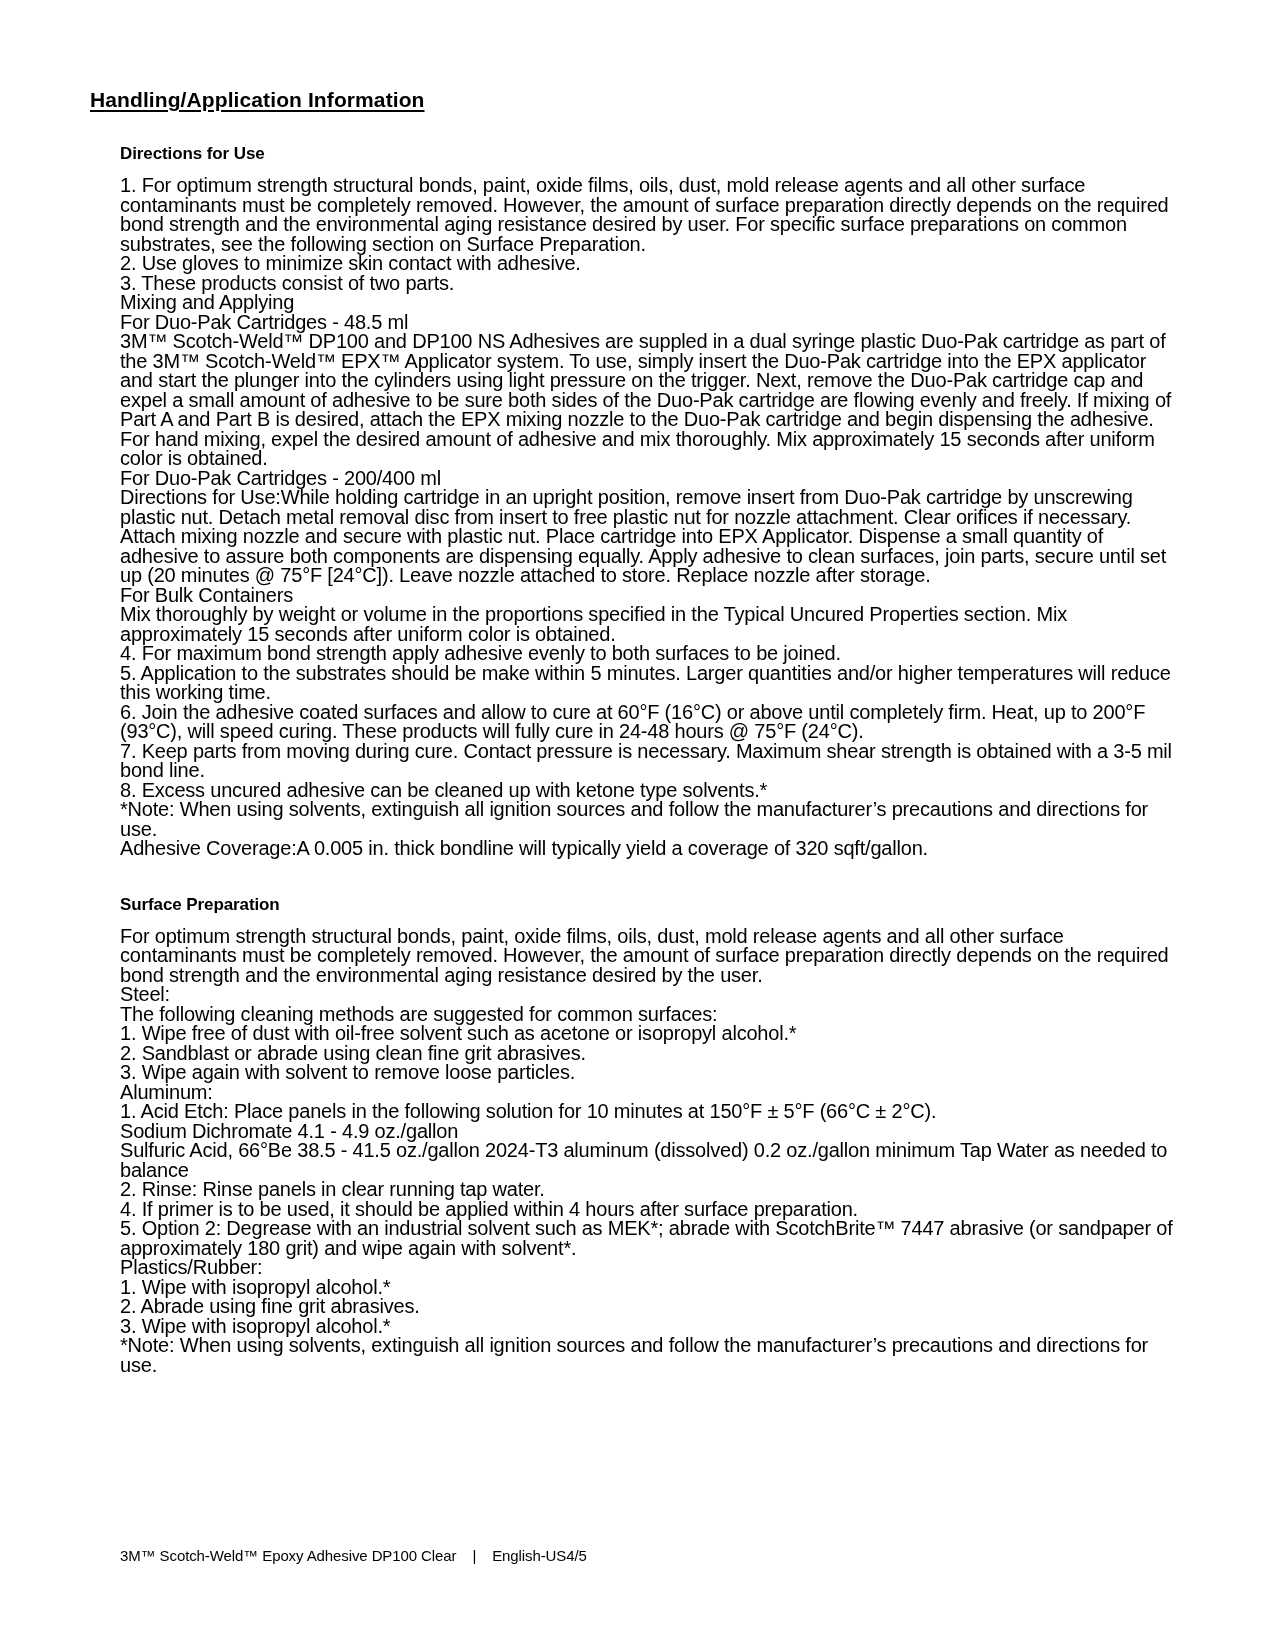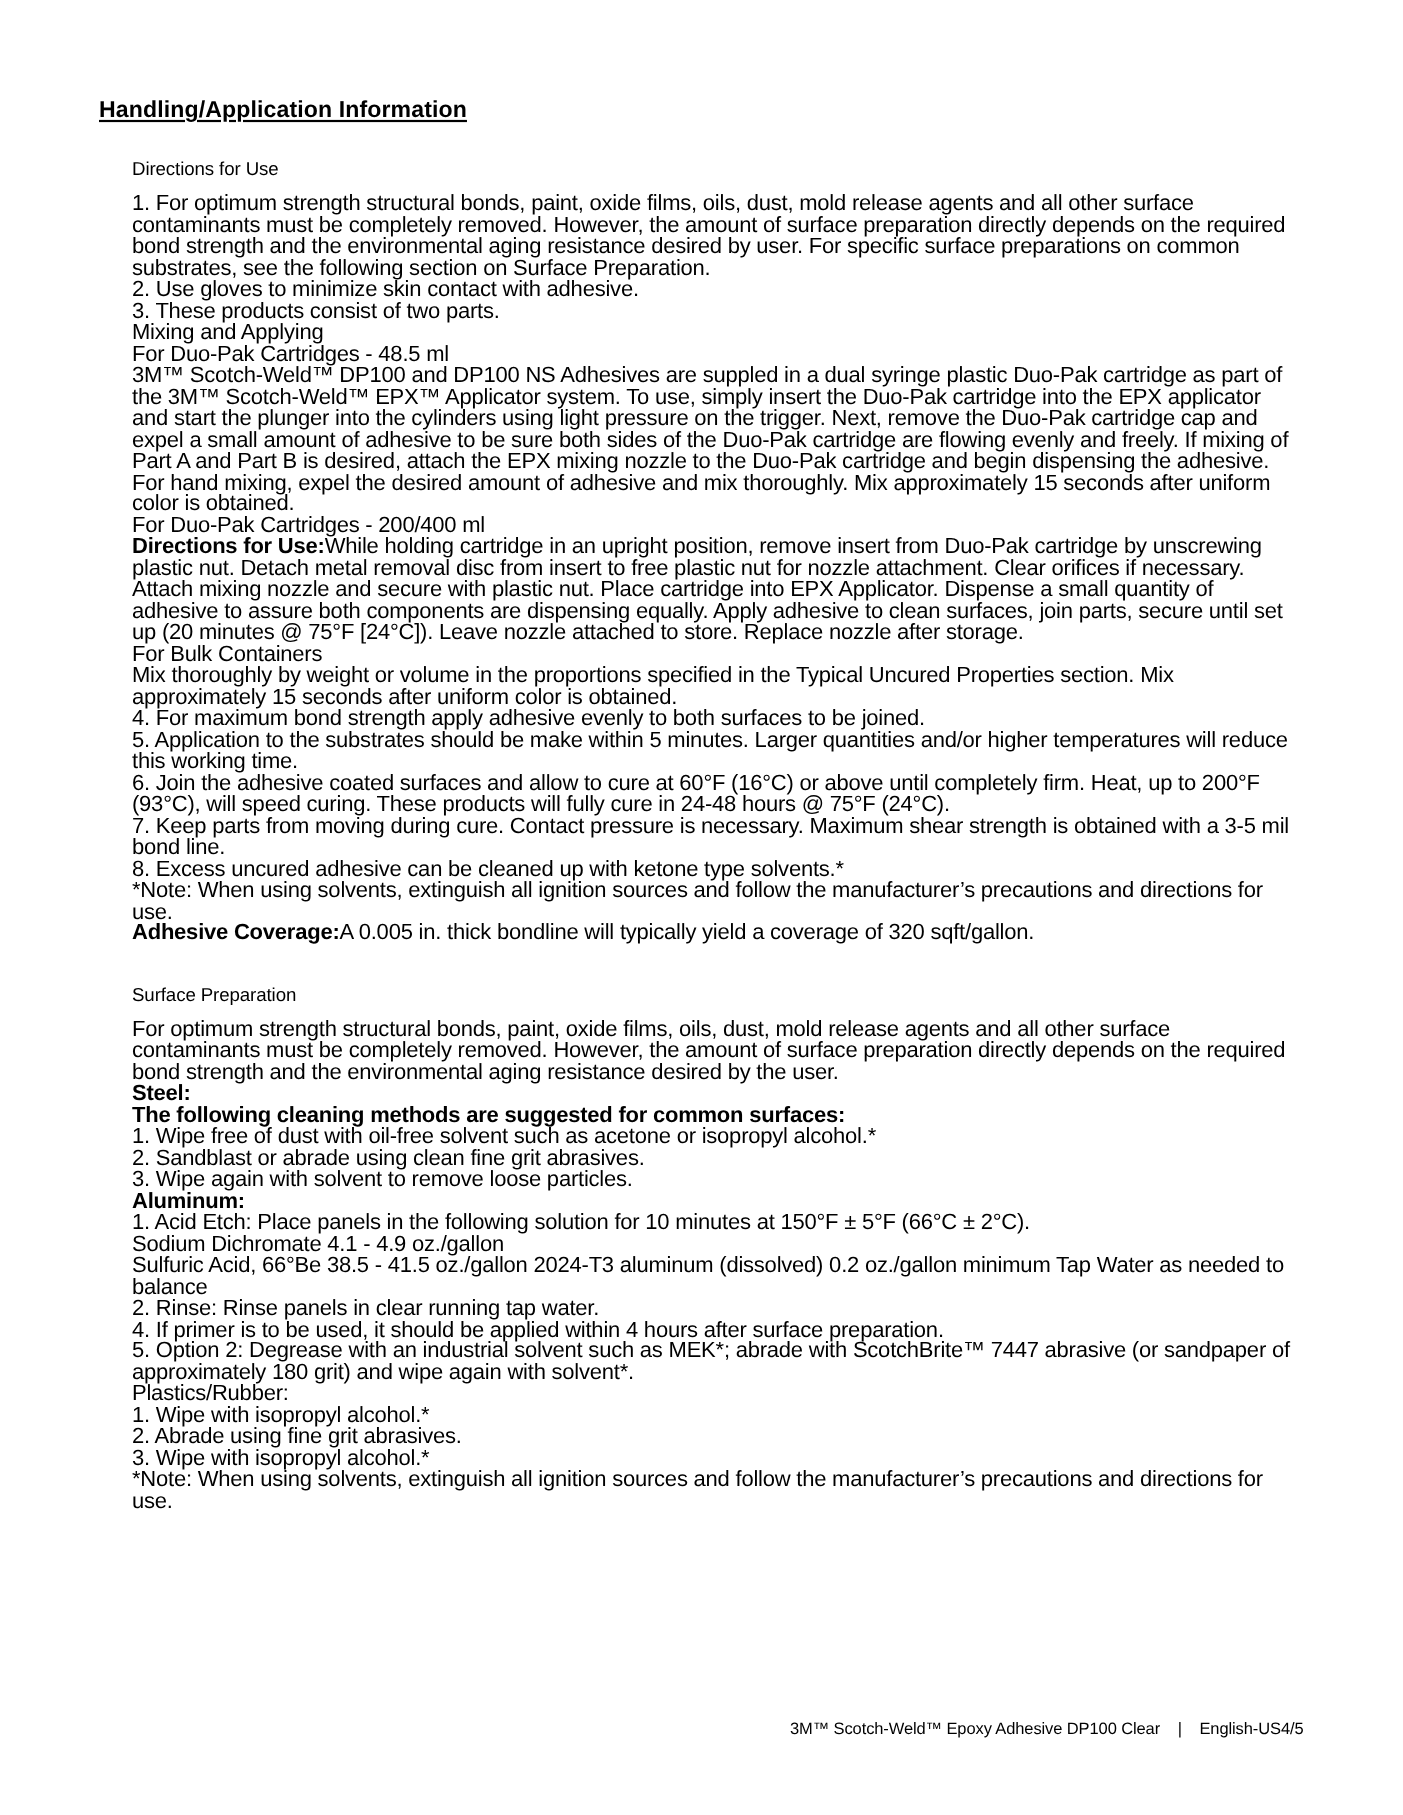--- a/index.html
+++ b/index.html
@@ -24,47 +24,46 @@
     font-size: 21px;
     font-weight: 700;
     text-decoration: underline;
     text-decoration-thickness: 2px;
     text-underline-offset: 3px;
     margin: 0 0 32px -30px;
     letter-spacing: 0.1px;
   }
   section h2 {
     font-size: 17px;
-    font-weight: 400;
+    font-weight: 700;
     margin: 0 0 12px 0;
     letter-spacing: -0.1px;
   }
   section + section h2 {
     margin-top: 36px;
   }
   section p {
     margin: 0;
     font-size: 20px;
     line-height: 19.5px;
     letter-spacing: -0.2px;
   }
   section p strong {
-    font-weight: 700;
+    font-weight: 400;
   }
   .footer {
     position: absolute;
     left: 120px;
     top: 1547px;
     width: 1065px;
     display: flex;
-    justify-content: flex-end;
+    justify-content: flex-start;
     align-items: baseline;
     font-size: 15px;
     letter-spacing: -0.1px;
-    margin-top: 16px;
   }
   .footer .sep {
     margin: 0 16px;
   }
 </style>
 </head>
 <body>
 
 <div class="page">
   <h1 class="doc-title">Handling/Application Information</h1>

